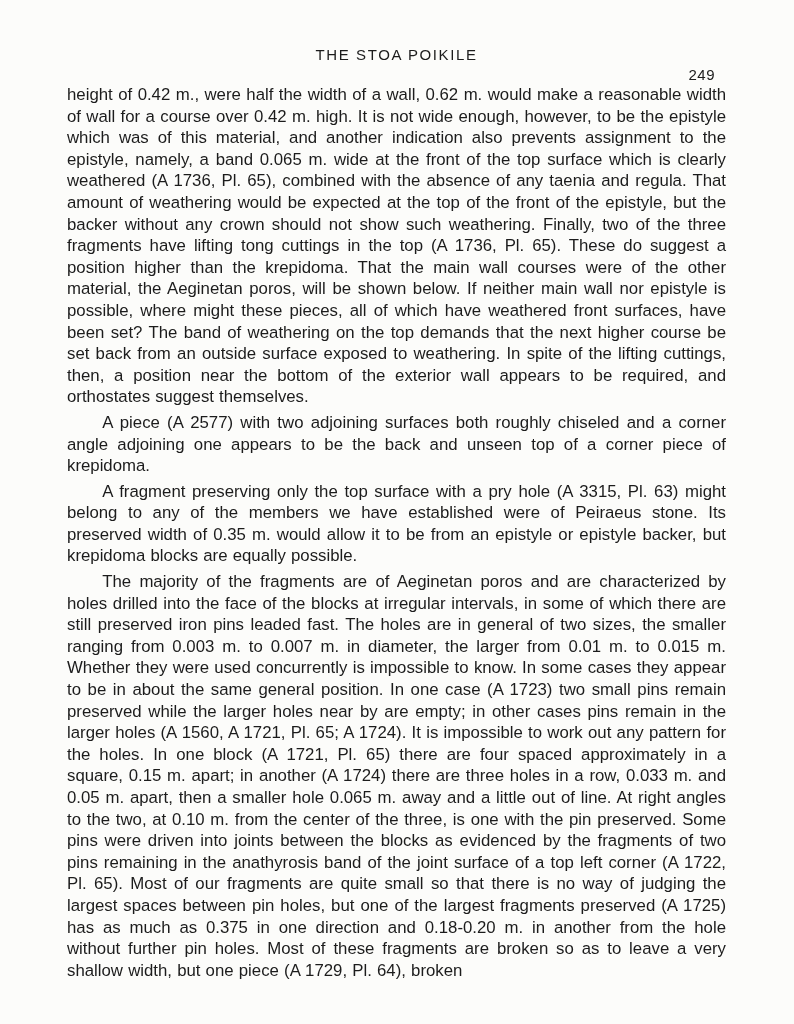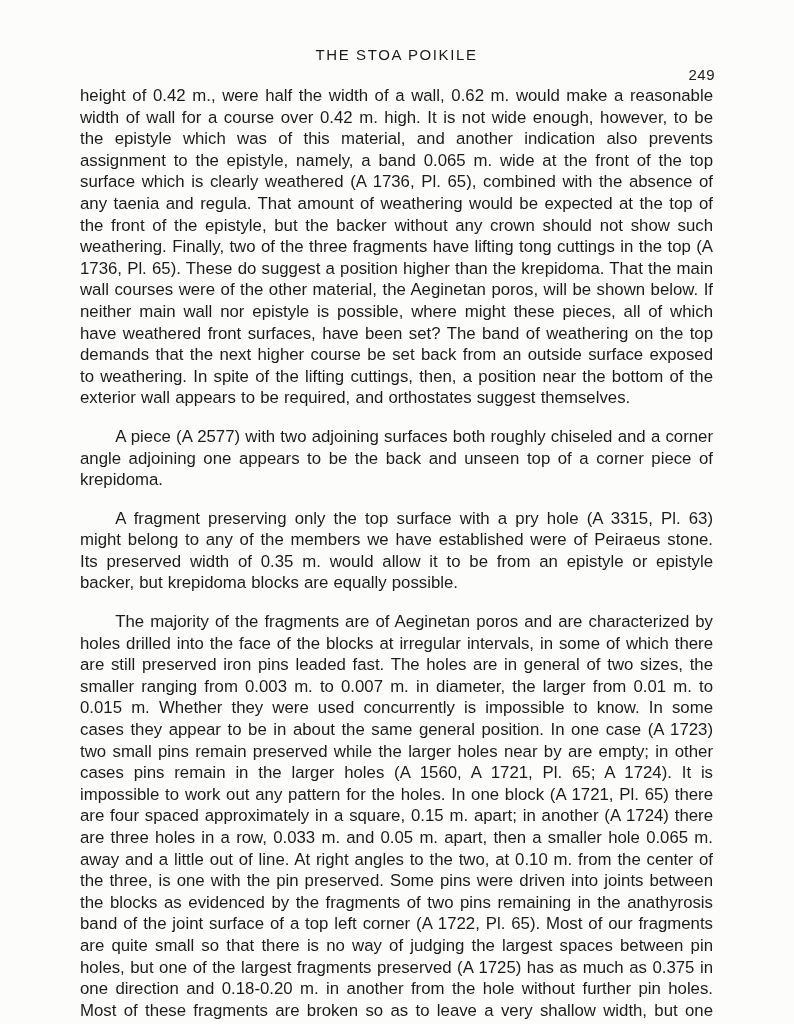--- a/index.html
+++ b/index.html
@@ -37,21 +37,21 @@
     right: 15px;
     top: 0;
     letter-spacing: 0.5px;
     margin-top: 20px;
   }
   .page-body {
     font-size: 16.8px;
     line-height: 21.6px;
   }
   .page-body p {
-    margin: 17px;
+    margin: 4px;
     text-align: justify;
     hyphens: none;
     word-spacing: 0.5px;
   }
   .page-body p.indented {
     text-indent: 2.1em;
   }
 </style>
 </head>
 <body>

